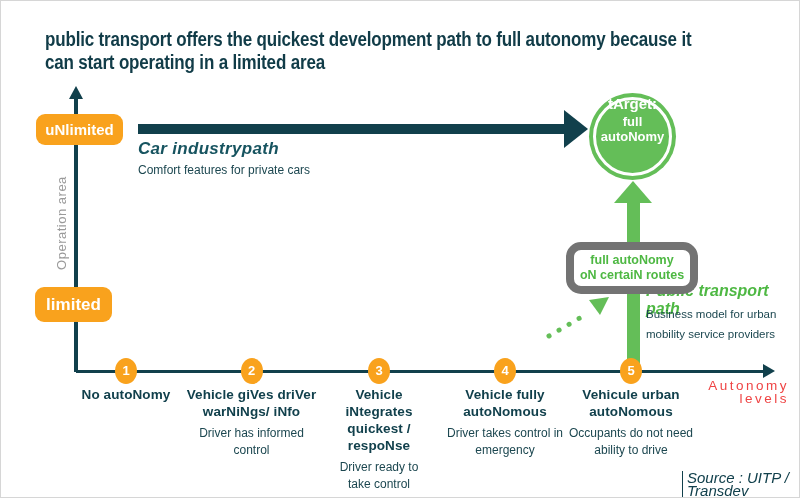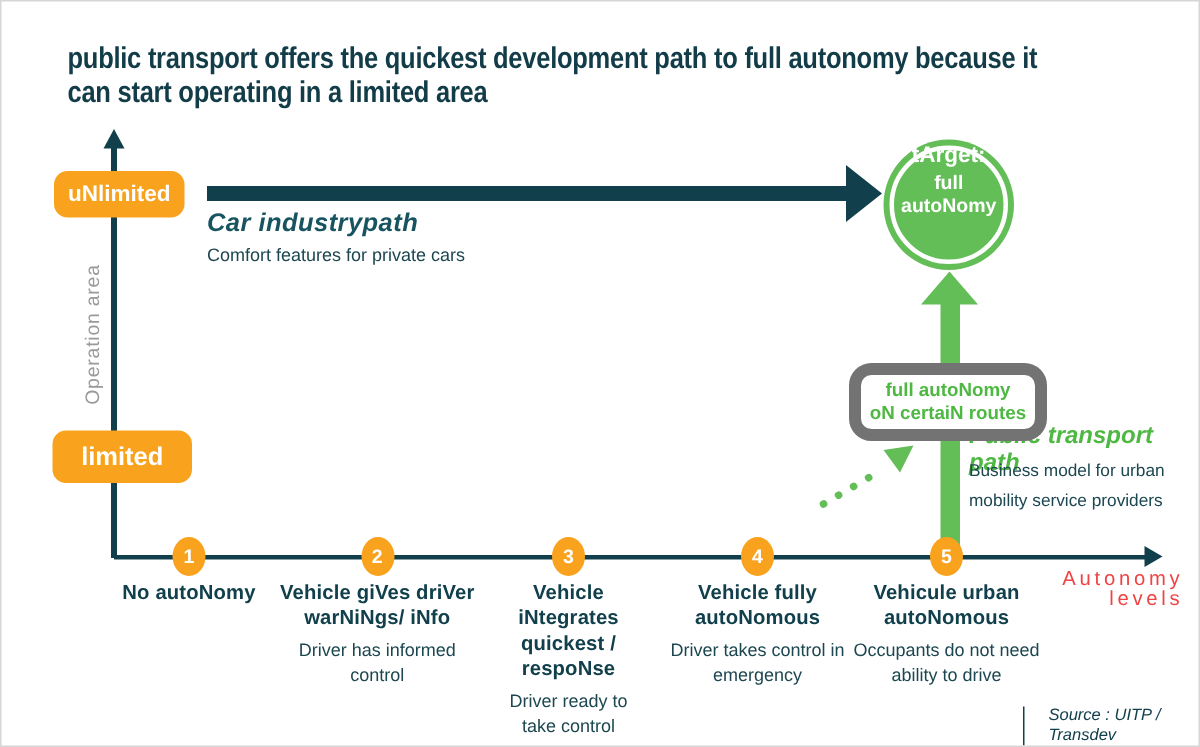--- a/index.html
+++ b/index.html
@@ -30,21 +30,21 @@
   .x-label {
     position:absolute; left:698px; top:379px; width:90px;
     color:#ef4444; font-size:13.5px; letter-spacing:2.5px; line-height:0.95; text-align:right;
   }
   
   .badge {
     position:absolute; background:#f9a21d; color:#fff; font-weight:bold;
     text-align:center; border-radius:9px; z-index:4;
   }
   .badge-unlimited { left:35px; top:113px; width:87px; height:31px; line-height:31px; font-size:15px; }
-  .badge-limited  { left:34px; top:286px; width:93px; height:35px; line-height:35px; font-size:17px; }
+  .badge-limited  { left:34px; top:286px; width:77px; height:35px; line-height:35px; font-size:17px; }
   
   .car-bar  { position:absolute; left:137px; top:123px; width:427px; height:10px; background:#11404c; }
   .car-head { position:absolute; left:563px; top:109px; width:0; height:0;
     border-top:19px solid transparent; border-bottom:19px solid transparent; border-left:24px solid #11404c; }
   .car-title { position:absolute; left:137px; top:138px; font-size:17px; font-style:italic; font-weight:bold; color:#175460; letter-spacing:0.3px; }
   .car-sub   { position:absolute; left:137px; top:162px; font-size:12px; color:#1c4750; }
   
   .target { position:absolute; left:588px; top:92px; width:87px; height:87px;
     background:#64be58; border-radius:50%; z-index:3; }
   .target-ring { position:absolute; inset:4px; border:3px solid #fff; border-radius:50%; }
@@ -77,22 +77,22 @@
   }
   .lt { font-size:13.5px; font-weight:bold; color:#11404c; line-height:1.25; letter-spacing:0.1px; margin:0 auto; }
   .ld { font-size:12px; color:#1c4750; line-height:1.45; margin:4px auto 0 auto; }
   .level-1 { left:60px;  width:130px; }
   .level-2 { left:183px; width:135px; }
   .level-3 { left:333px; width:90px;  }
   .level-4 { left:444px; width:120px; }
   .level-5 { left:565px; width:130px; }
   
   .source {
-    position:absolute; left:681px; top:470px; font-size:11px; font-style:italic; color:#11404c;
-    border-left:1px solid #11404c; padding-left:16px; line-height:13px;
+    position:absolute; left:681px; top:470px; font-size:15px; font-style:italic; color:#11404c;
+    border-left:1px solid #11404c; padding-left:4px; line-height:13px;
   }
 </style>
 </head>
 <body>
 
 <div class="canvas">
 
   <div class="title">
     <div>public transport offers the quickest development path to full autonomy because it</div>
     <div>can start operating in a limited area</div>

